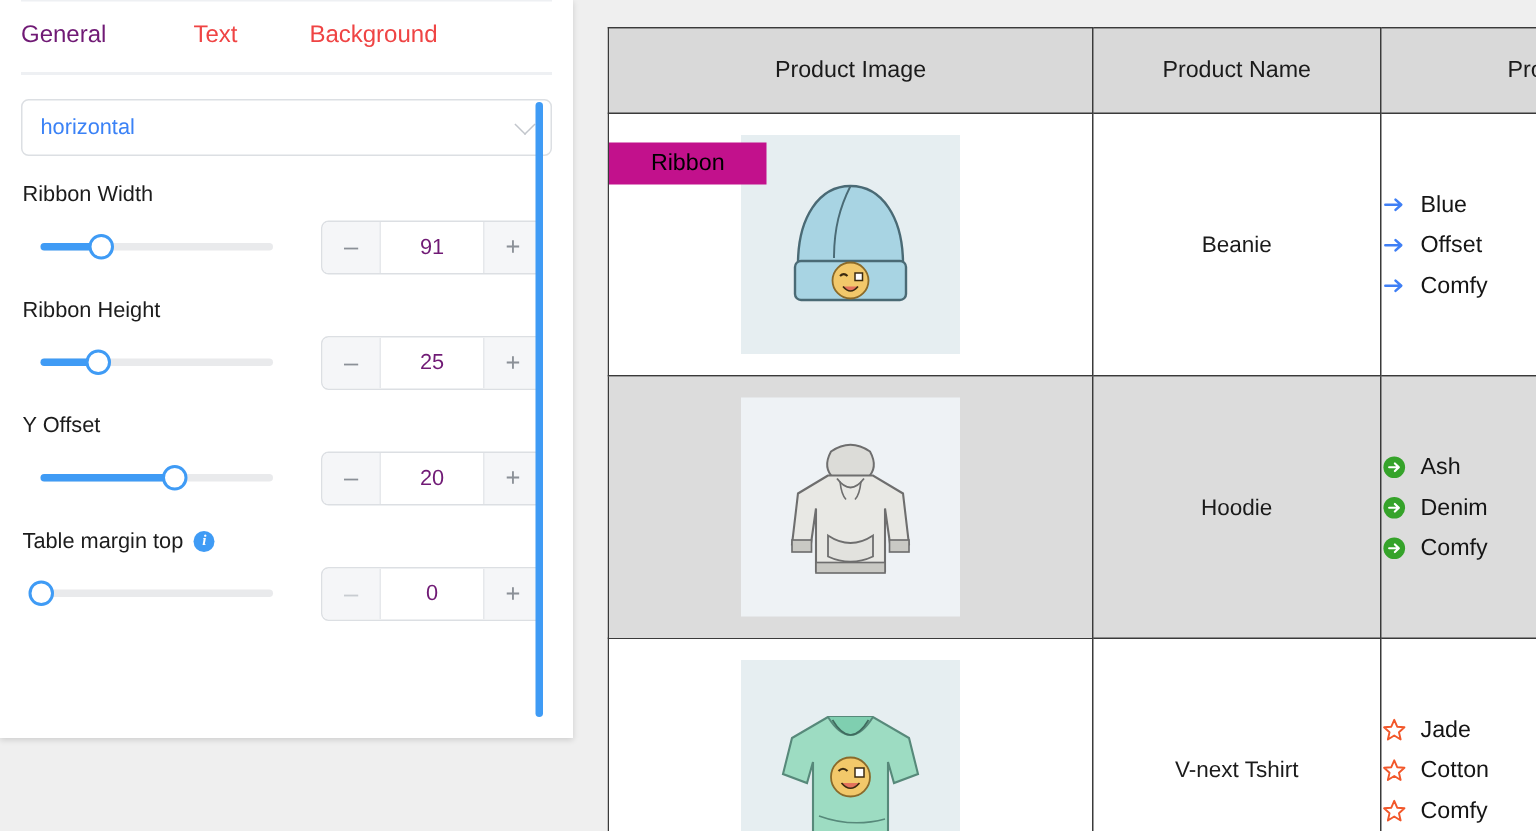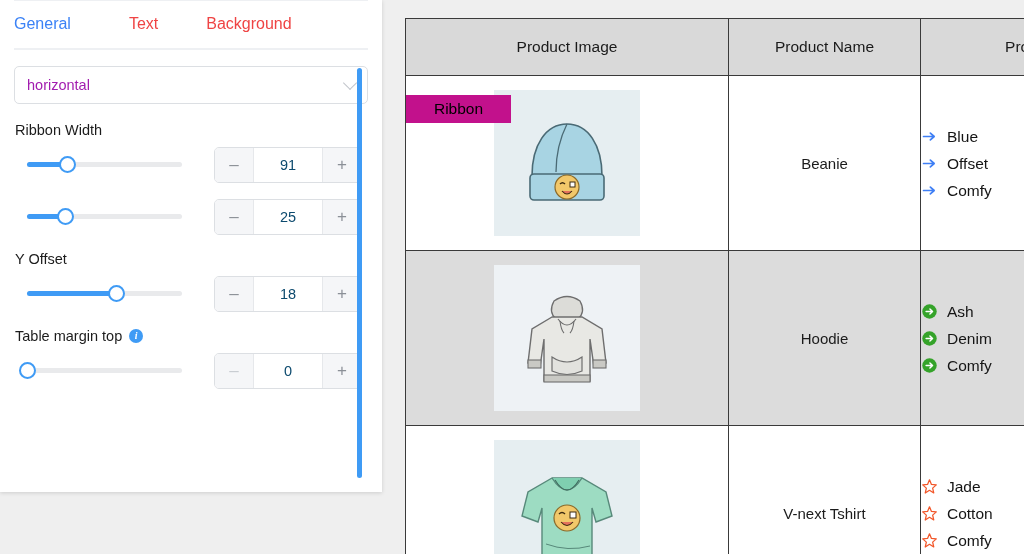--- a/index.html
+++ b/index.html
@@ -35,21 +35,21 @@
     position:absolute; left:0; right:0; top:-1px; height:2px;
     background:#eef0f3;
   }
   .tab {
     font-size: 16px;
     color: #ef4444;
     padding: 0 0 0 0;
     cursor: pointer;
     white-space: nowrap;
   }
-  .tab.t-general { margin-left: 0; color: #3b82f6; }
+  .tab.t-general { margin-left: 0; color: #701a75; }
   .tab.t-text { margin-left: 58px; }
   .tab.t-background { margin-left: 48px; }
 
   .panel-body {
     position: relative;
     padding: 16px 14px 0 14px;
     height: 430px;
     box-sizing: border-box;
   }
 
@@ -78,21 +78,21 @@
   .select-box {
     position: relative;
     height: 38px;
     border: 1px solid #dcdfe3;
     border-radius: 5px;
     background: #fff;
     display: flex;
     align-items: center;
     padding: 0 12px;
     font-size: 14.5px;
-    color: #a21caf;
+    color: #3b82f6;
     box-sizing: border-box;
     cursor: pointer;
   }
   .chevron {
     position: absolute; right: 12px; top: 50%;
     width: 9px; height: 9px;
     border-right: 1.6px solid #c2c6cc;
     border-bottom: 1.6px solid #c2c6cc;
     transform: translateY(-70%) rotate(45deg);
   }
@@ -149,21 +149,21 @@
     cursor: pointer;
     user-select: none;
   }
   .stepper .btn.minus { border-right: 1px solid #e6e8eb; }
   .stepper .btn.plus  { border-left: 1px solid #e6e8eb; }
   .stepper .btn.disabled { color: #c8ccd1; }
   .stepper .val {
     flex: 1;
     text-align: center;
     font-size: 14.5px;
-    color: #0c4a6e;
+    color: #701a75;
     line-height: 34px;
   }
 
   .group { margin-bottom: 18px; }
   .group.tight { margin-bottom: 16px; }
 
   .panel-scrollbar {
     position: absolute;
     left: 357px; top: 68px;
     width: 5px; height: 410px;
@@ -281,20 +281,21 @@
           </div>
           <div class="stepper">
             <div class="btn minus">–</div>
             <div class="val">91</div>
             <div class="btn plus">+</div>
           </div>
         </div>
       </div>
 
       <div class="group tight">
+        <div class="field-label">Ribbon Height</div>
         <div class="control-row">
           <div class="slider">
             <div class="rail"></div>
             <div class="fill" style="width:25%"></div>
             <div class="knob" style="left:25%"></div>
           </div>
           <div class="stepper">
             <div class="btn minus">–</div>
             <div class="val">25</div>
             <div class="btn plus">+</div>
@@ -305,21 +306,21 @@
       <div class="group tight">
         <div class="field-label">Y Offset</div>
         <div class="control-row">
           <div class="slider">
             <div class="rail"></div>
             <div class="fill" style="width:58%"></div>
             <div class="knob" style="left:58%"></div>
           </div>
           <div class="stepper">
             <div class="btn minus">–</div>
-            <div class="val">18</div>
+            <div class="val">20</div>
             <div class="btn plus">+</div>
           </div>
         </div>
       </div>
 
       <div class="group">
         <div class="field-label">
           <span>Table margin top</span>
           <span class="info-icon">i</span>
         </div>

